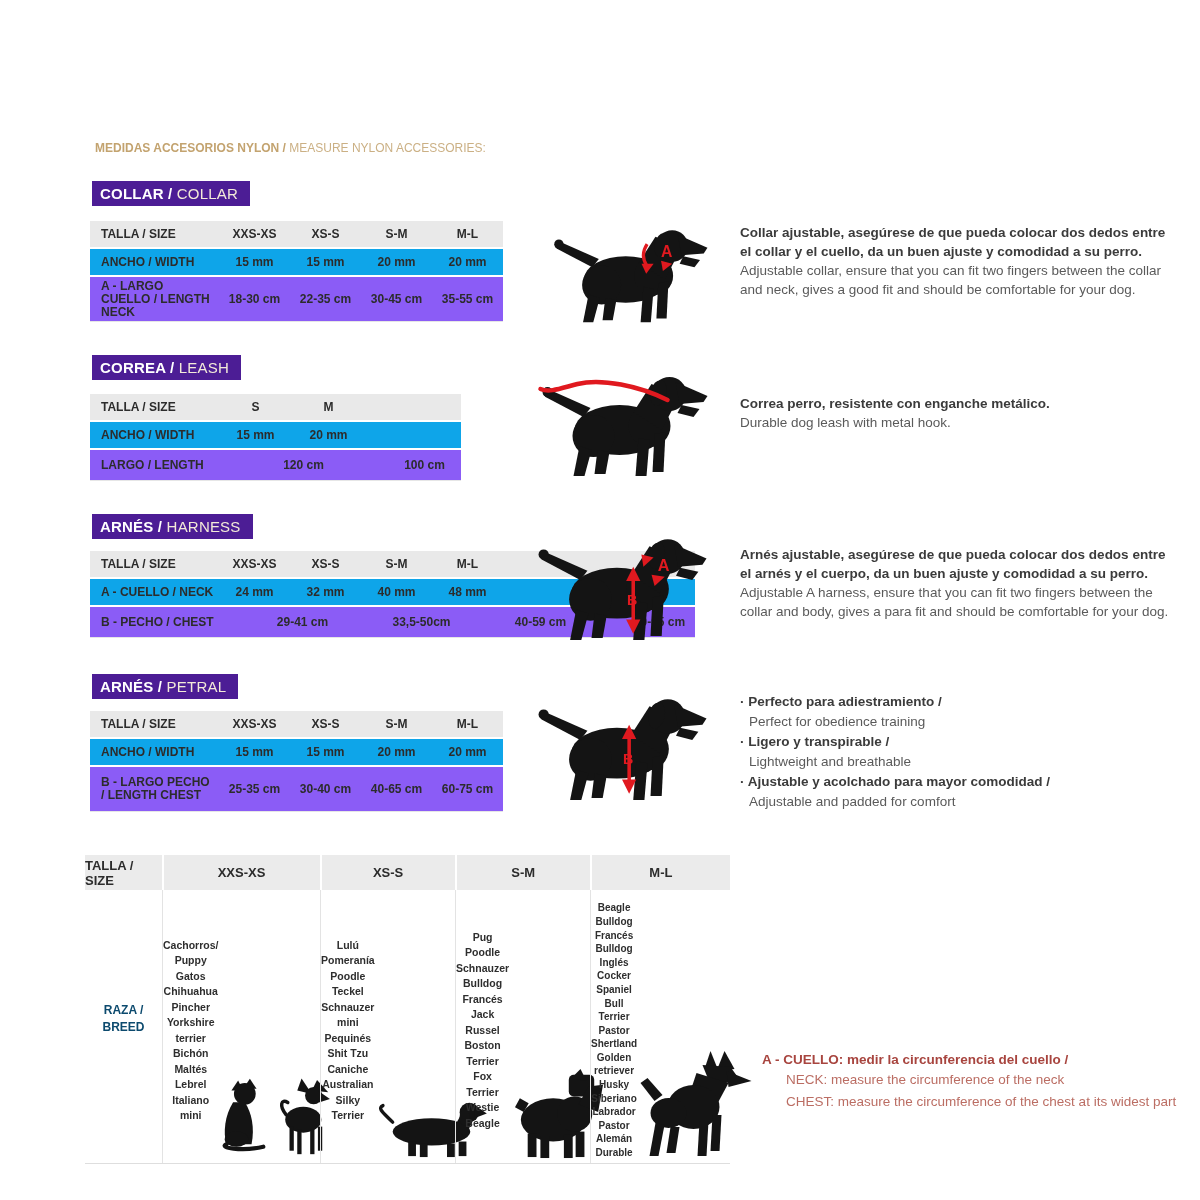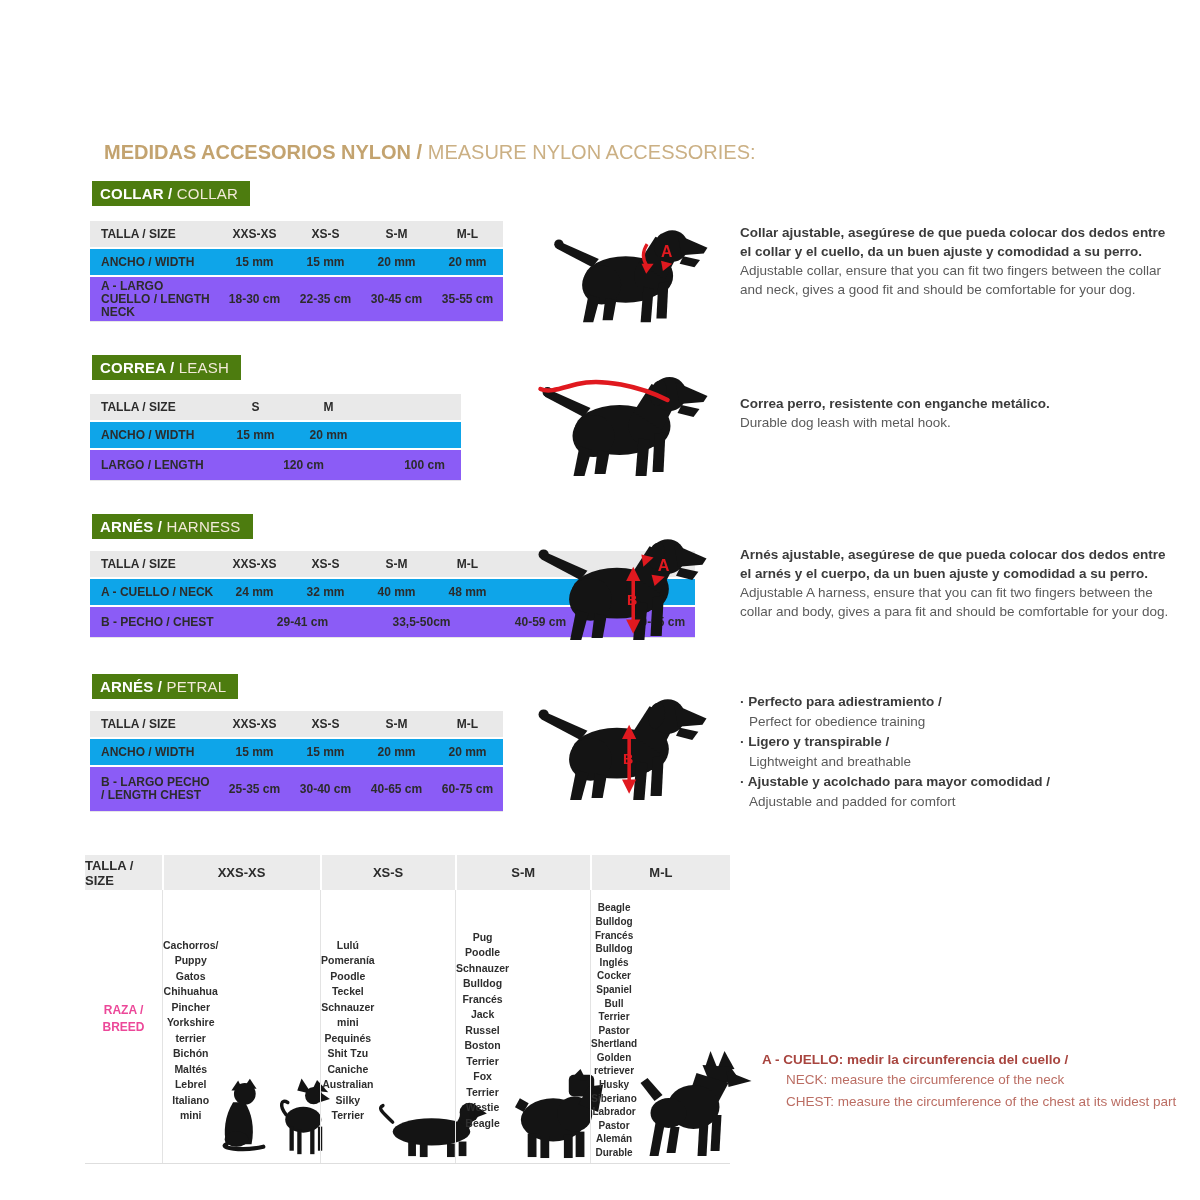--- a/index.html
+++ b/index.html
@@ -3,25 +3,25 @@
 <meta charset="utf-8">
 <style>
   html,body{margin:0;padding:0;background:#fff;}
   body{font-family:"Liberation Sans","DejaVu Sans",sans-serif;color:#2c2c2c;}
   .page{position:relative;width:1200px;height:1200px;background:#fff;overflow:hidden;}
 
   
   .title{position:absolute;left:92px;top:76px;font-size:22px;font-weight:bold;color:#262626;
          letter-spacing:.2px;border-bottom:2px solid #262626;padding-bottom:7px;padding-right:6px;}
   .title .light{font-weight:normal;color:#3a3a3a;}
-  .subtitle{position:absolute;left:104px;top:141px;font-size:20px;font-weight:bold;color:#c3a36f;}
+  .subtitle{position:absolute;left:95px;top:141px;font-size:12px;font-weight:bold;color:#c3a36f;}
   .subtitle .light{font-weight:normal;color:#cbb084;}
 
   
-  .badge{position:absolute;background:#4d7c0f;color:#fff;font-size:15px;font-weight:bold;
+  .badge{position:absolute;background:#4c1d95;color:#fff;font-size:15px;font-weight:bold;
          padding:4px 12px 4px 8px;letter-spacing:.2px;}
   .badge .light{font-weight:normal;color:#f3ead9;}
 
   
   .spec{position:absolute;}
   .trow{display:flex;margin-bottom:2px;}
   .trow.hdr{background:#e9e9e9;}
   .trow.alt{background:#0ea5e9;}
   .trow.wht{background:#8b5cf6;border-bottom:1px solid #e6e6e6;}
   .tcell{display:flex;align-items:center;justify-content:center;text-align:center;
@@ -52,21 +52,21 @@
            color:#2c2c2c;border-left:2px solid #fff;}
   .b-hcell:first-child{border-left:none;}
   .b-body{display:flex;height:273px;border-bottom:1px solid #dedede;}
   .b-col{position:relative;border-left:1px solid #e3e3e3;display:flex;flex-direction:row;align-items:center;}
   .b-col:first-child{border-left:none;}
   .bw0{width:77px;} .bw1{width:157px;} .bw2{width:134px;} .bw3{width:134px;} .bw4{width:139px;}
   .breed-list{margin-top:8px;text-align:center;}
   .breed{font-size:10.5px;font-weight:bold;color:#2e2e2e;line-height:15.5px;}
   .ml .breed{font-size:10px;line-height:13.6px;}
   .raza{position:absolute;top:112px;left:0;right:0;text-align:center;font-size:12px;font-weight:bold;
-        color:#ec4899;line-height:17px;}
+        color:#0c4a6e;line-height:17px;}
   .animals{margin-top:auto;display:flex;align-items:flex-end;justify-content:center;gap:4px;padding-bottom:4px;}
 
   
   .notes{position:absolute;left:762px;top:1050px;width:420px;font-size:13.5px;line-height:20px;}
   .note-es{font-weight:bold;color:#a8453f;}
   .note-en{font-weight:normal;color:#bb6d63;padding-left:24px;margin-bottom:2px;}
 </style>
 </head>
 <body>
 

